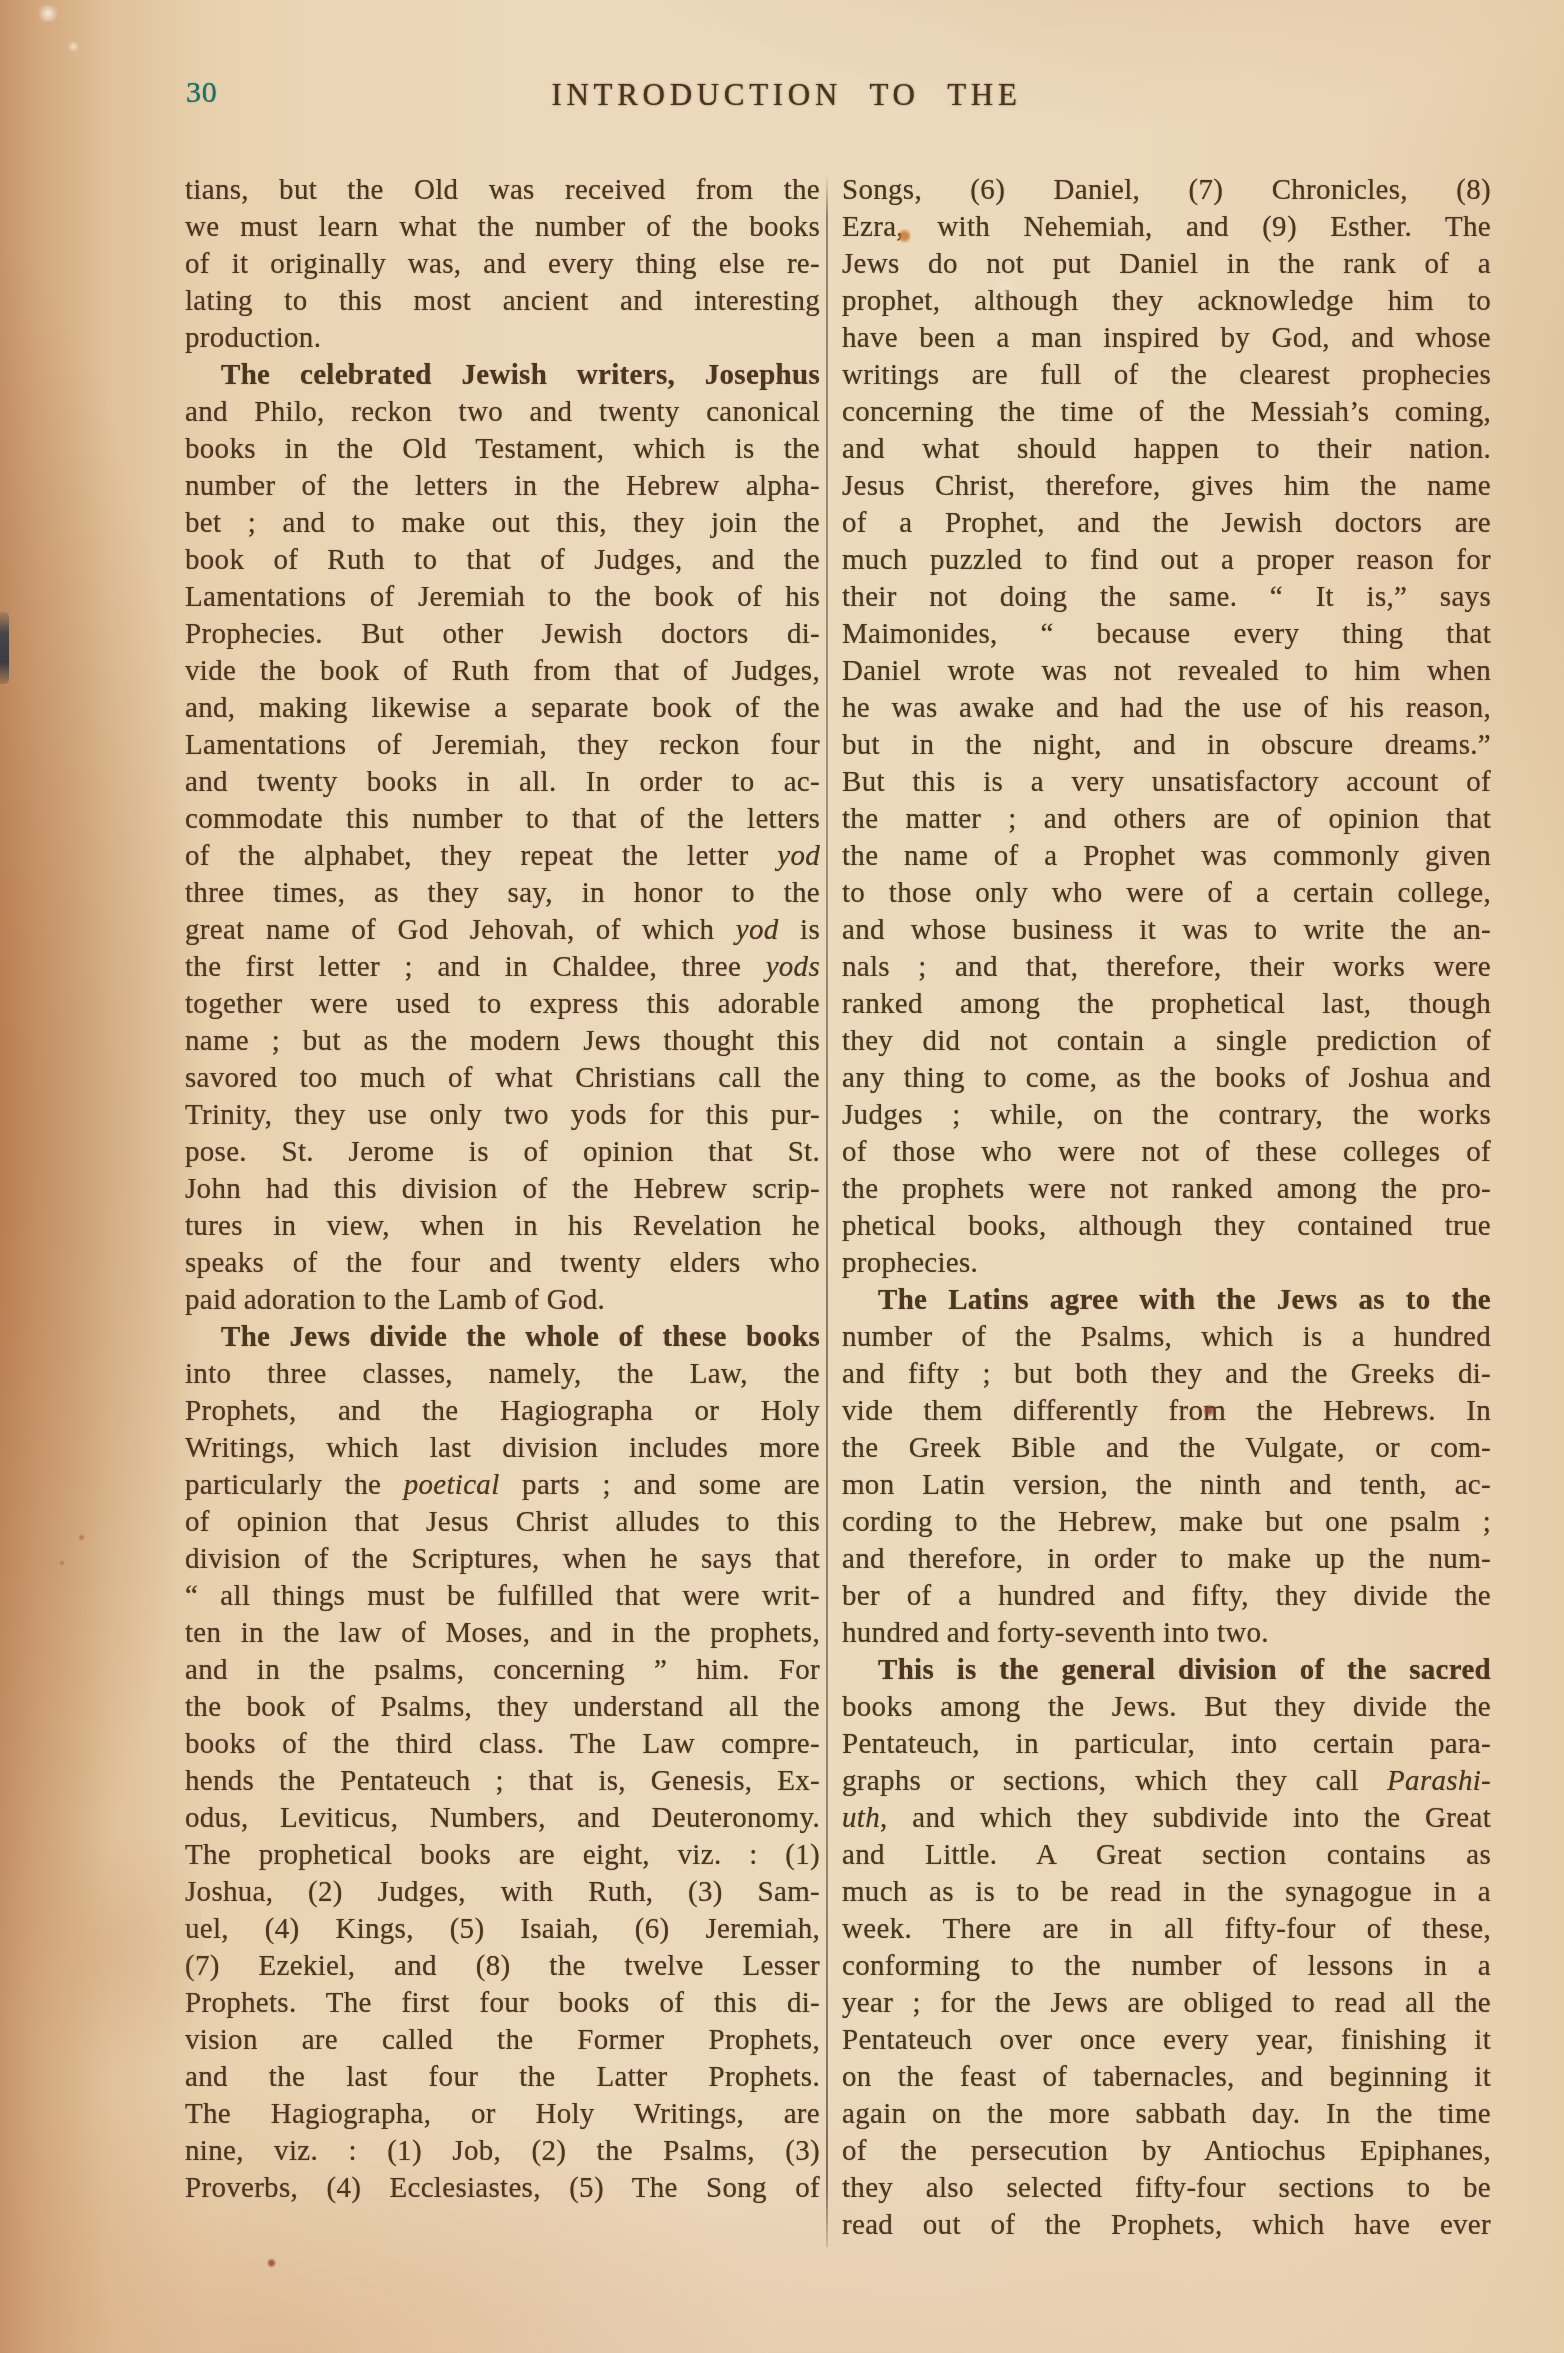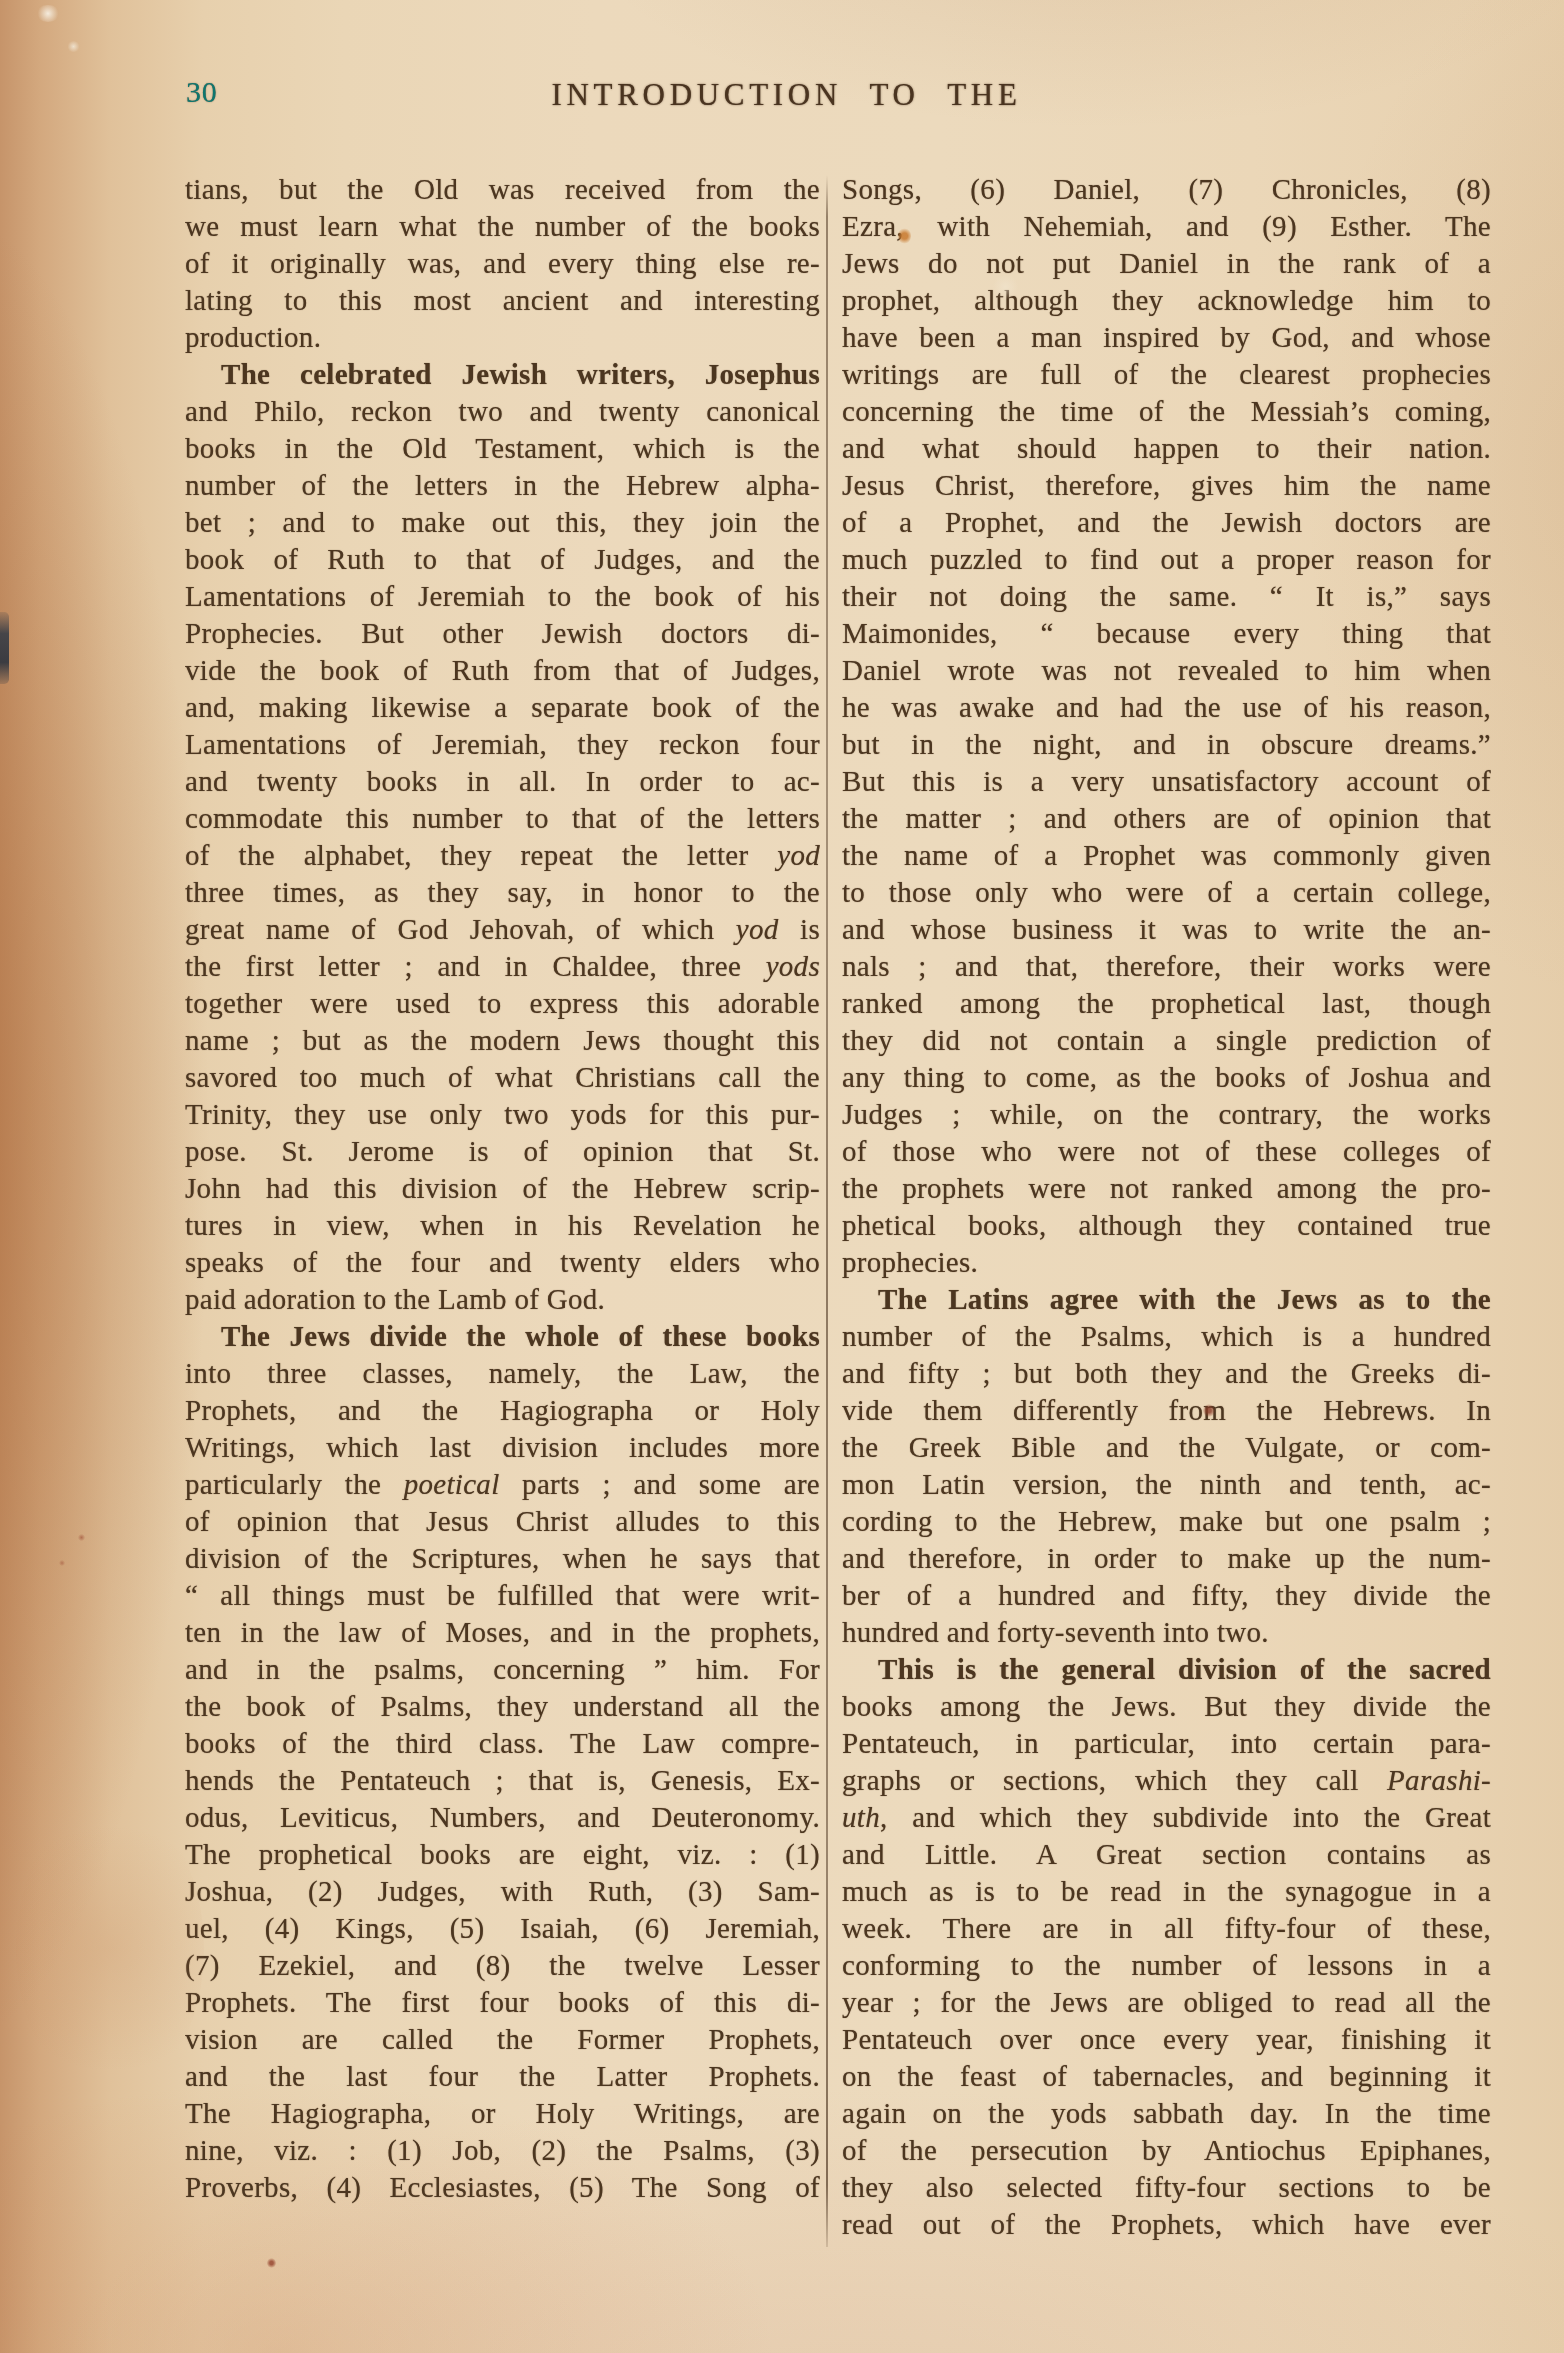--- a/index.html
+++ b/index.html
@@ -194,21 +194,21 @@
         <div class="line"><span>Pentateuch, in particular, into certain para-</span></div>
         <div class="line"><span>graphs or sections, which they call </span><span class="it">Parashi-</span></div>
         <div class="line"><span class="it">uth</span><span>, and which they subdivide into the Great</span></div>
         <div class="line"><span>and Little.  A Great section contains as</span></div>
         <div class="line"><span>much as is to be read in the synagogue in a</span></div>
         <div class="line"><span>week.  There are in all fifty-four of these,</span></div>
         <div class="line"><span>conforming to the number of lessons in a</span></div>
         <div class="line"><span>year ; for the Jews are obliged to read all the</span></div>
         <div class="line"><span>Pentateuch over once every year, finishing it</span></div>
         <div class="line"><span>on the feast of tabernacles, and beginning it</span></div>
-        <div class="line"><span>again on the yods sabbath day.  In the time</span></div>
+        <div class="line"><span>again on the more sabbath day.  In the time</span></div>
         <div class="line"><span>of the persecution by Antiochus Epiphanes,</span></div>
         <div class="line"><span>they also selected fifty-four sections to be</span></div>
         <div class="line"><span>read out of the Prophets, which have ever</span></div>
       </div>
   </div>
 
   <div class="column-rule"></div>
 
   <div class="blemish spot-pale-1"></div>
   <div class="blemish spot-pale-2"></div>

